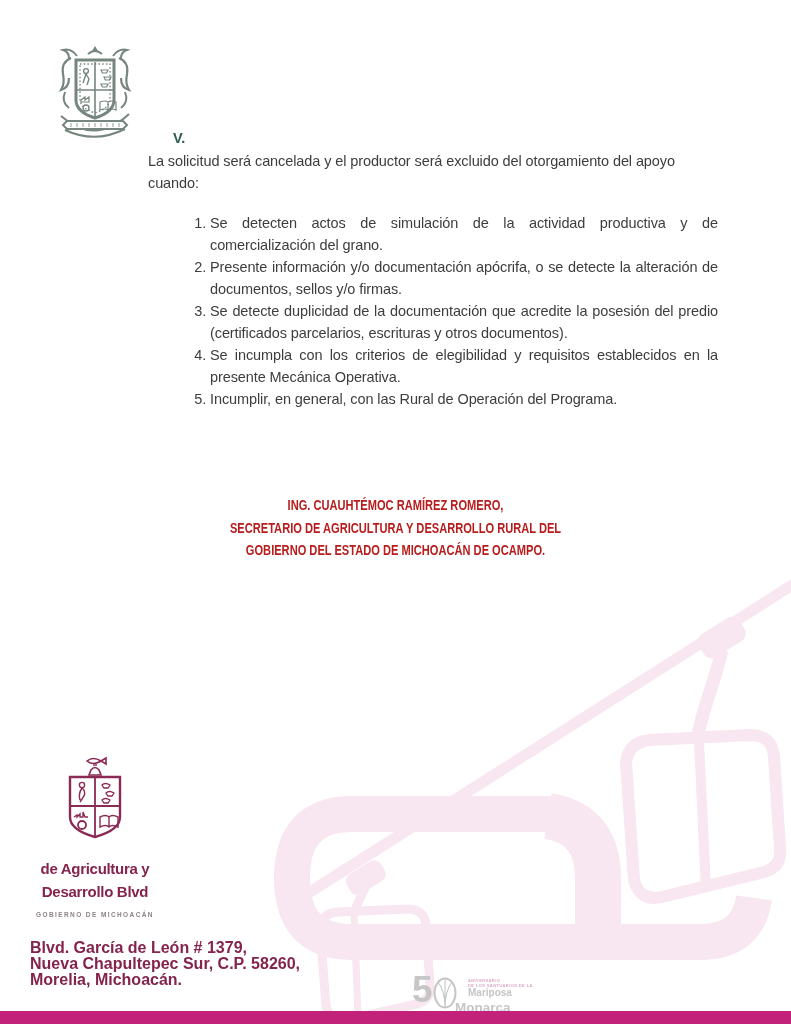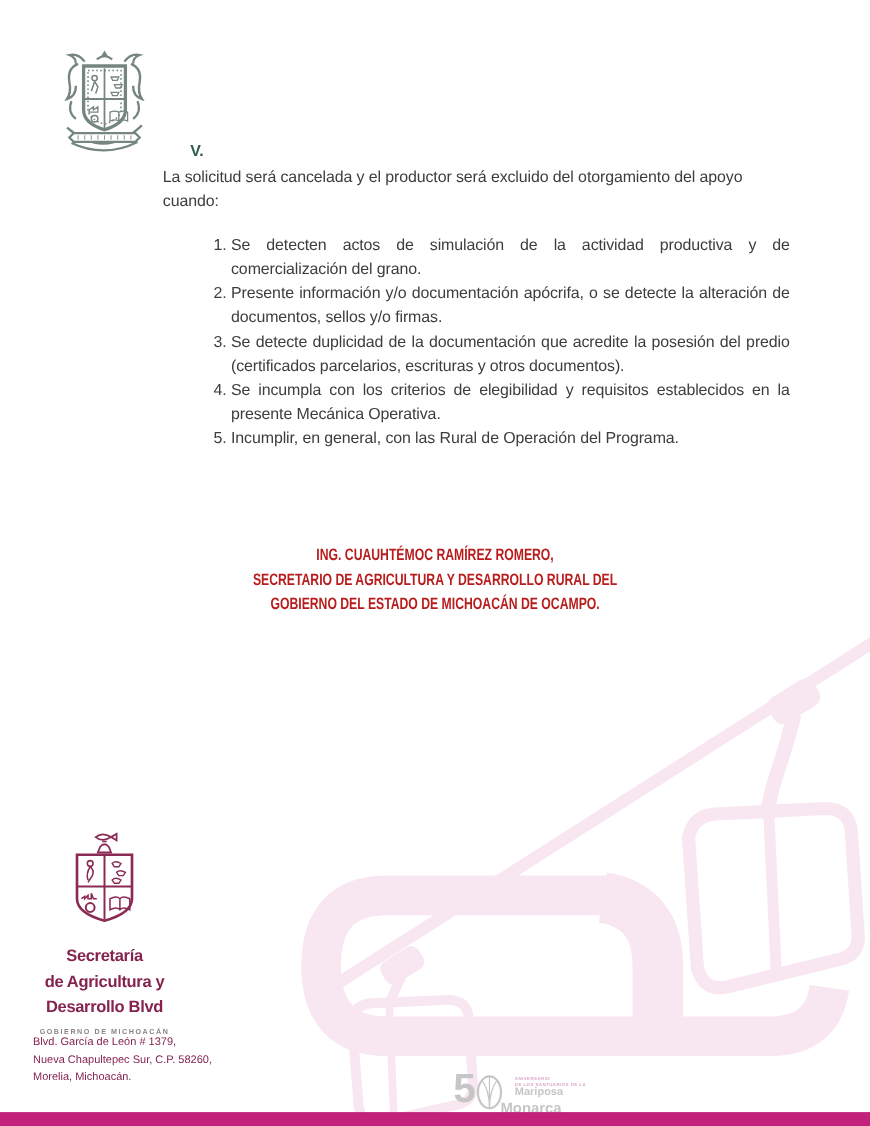--- a/index.html
+++ b/index.html
@@ -23,21 +23,21 @@
   .signature{left:0;top:494px;width:791px;text-align:center;color:#b91c1c;font-weight:bold;font-size:15px;line-height:22.5px;}
   .signature .sigline{display:block;transform:scaleX(0.74);transform-origin:50% 50%;white-space:nowrap;}
 
   
   .top-crest{left:55px;top:44px;width:80px;height:95px;}
 
   
   .brand{left:17px;top:755px;width:156px;text-align:center;}
   .brand .agency{margin-top:3px;color:#84234e;font-weight:bold;font-size:15px;line-height:23px;letter-spacing:-0.3px;white-space:nowrap;}
   .brand .gov{margin-top:8px;color:#8c8389;font-weight:bold;font-size:6.5px;letter-spacing:1.4px;white-space:nowrap;}
-  .address{left:30px;top:940px;color:#84234e;font-weight:normal;font-size:10px;line-height:16px;}
+  .address{left:30px;top:940px;color:#84234e;font-weight:bold;font-size:16px;line-height:16px;}
 
   
   .anniv{left:412px;top:974px;width:140px;height:44px;color:#c6c6c6;}
   .anniv .five{position:absolute;left:0;top:-4px;font-size:37px;font-weight:bold;line-height:40px;}
   .anniv .zero{position:absolute;left:20px;top:2px;}
   .anniv .cap{position:absolute;left:56px;top:4px;color:#dba8c4;font-size:4px;line-height:5px;font-weight:bold;letter-spacing:0.4px;white-space:nowrap;}
   .anniv .n1{position:absolute;left:56px;top:13px;font-size:10px;font-weight:bold;}
   .anniv .n2{position:absolute;left:43px;top:26px;font-size:13.5px;font-weight:bold;}
 
   .bottom-bar{position:absolute;left:0;top:1011px;width:791px;height:13px;background:#c2227a;z-index:2;}
@@ -121,21 +121,20 @@
         <path d="M38 22 v59 M13 51 h50" stroke-width="1.8"></path>
         <circle cx="25" cy="30" r="2.6" stroke-width="1.4"></circle>
         <path d="M25 33 q-4 6 -2 12 m2 -12 q4 3 2 8 l-4 6" stroke-width="1.4"></path>
         <path d="M45 30 q3 -3 8 0 l-2 3 h-4 z M49 38 q3 -3 8 0 l-2 3 h-4 z M45 45 q3 -3 8 0 l-2 3 h-4 z" stroke-width="1.3"></path>
         <path d="M17 62 l3 -2 v2 l3 -3 v3 h3 v-5 l2 5 h3" stroke-width="1.4"></path>
         <circle cx="25" cy="70" r="4" stroke-width="1.8"></circle>
         <path d="M43 62 q6 -3 9 0 q3 -3 9 0 v10 q-6 -3 -9 0 q-3 -3 -9 0 z M52 62 v10" stroke-width="1.4"></path>
       </g>
     </svg>
     <div class="agency">
-      <div>Secretaría</div>
       <div>de Agricultura y</div>
       <div>Desarrollo Blvd</div>
     </div>
     <div class="gov">GOBIERNO DE MICHOACÁN</div>
   </div>
 
   <div class="content address">
     <div>Blvd. García de León # 1379,</div>
     <div>Nueva Chapultepec Sur, C.P. 58260,</div>
     <div>Morelia, Michoacán.</div>

